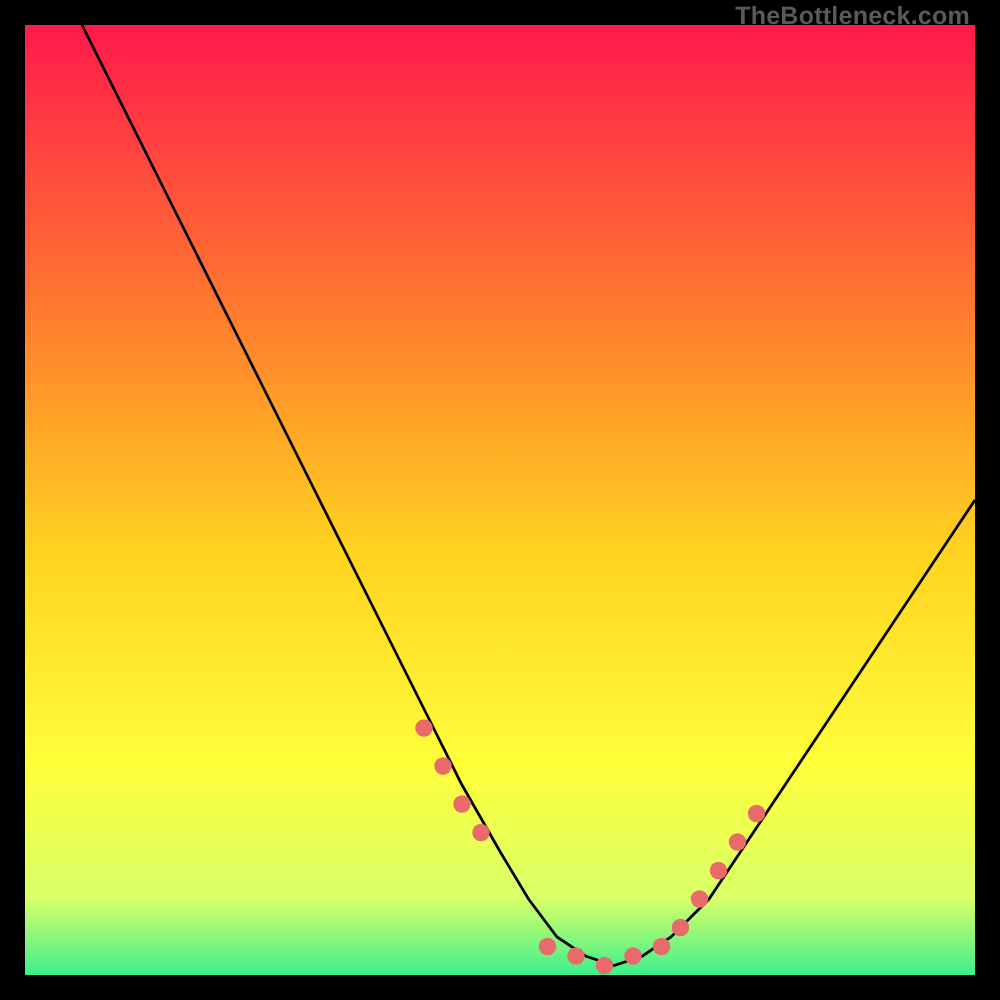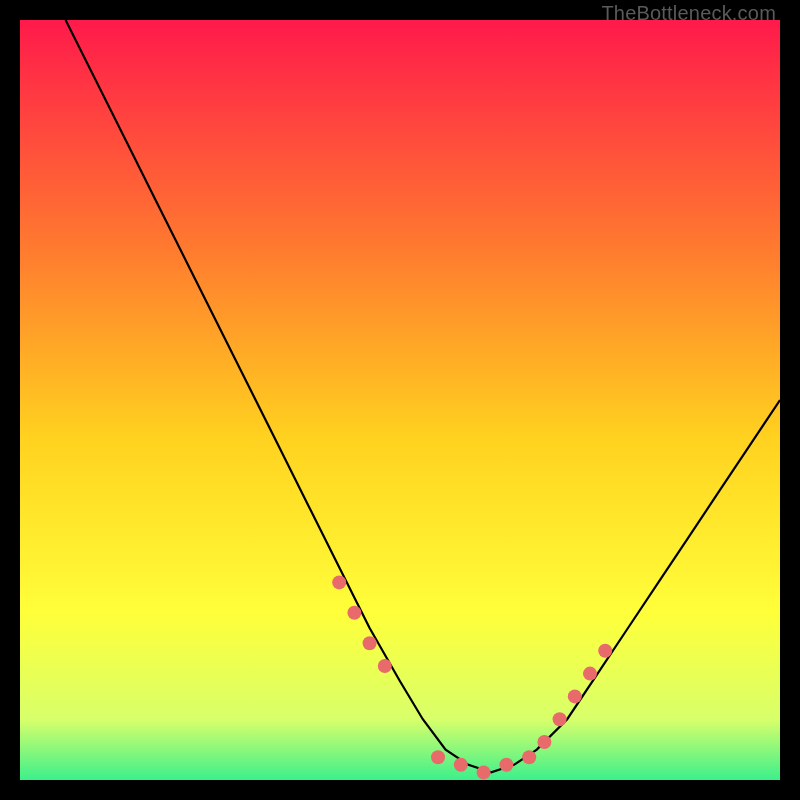--- a/index.html
+++ b/index.html
@@ -24,21 +24,21 @@
     left: 0;
     top: 0;
     width: 760px;
     height: 760px;
   }
   .watermark {
     position: absolute;
     top: 2px;
     right: 24px;
     font-size: 20px;
-    font-weight: 400;
+    font-weight: 700;
     color: #5a5a5a;
     letter-spacing: 0.2px;
   }
   svg { display: block; }
 </style>
 </head>
 <body>
 
 <div class="watermark">TheBottleneck.com</div>
 

